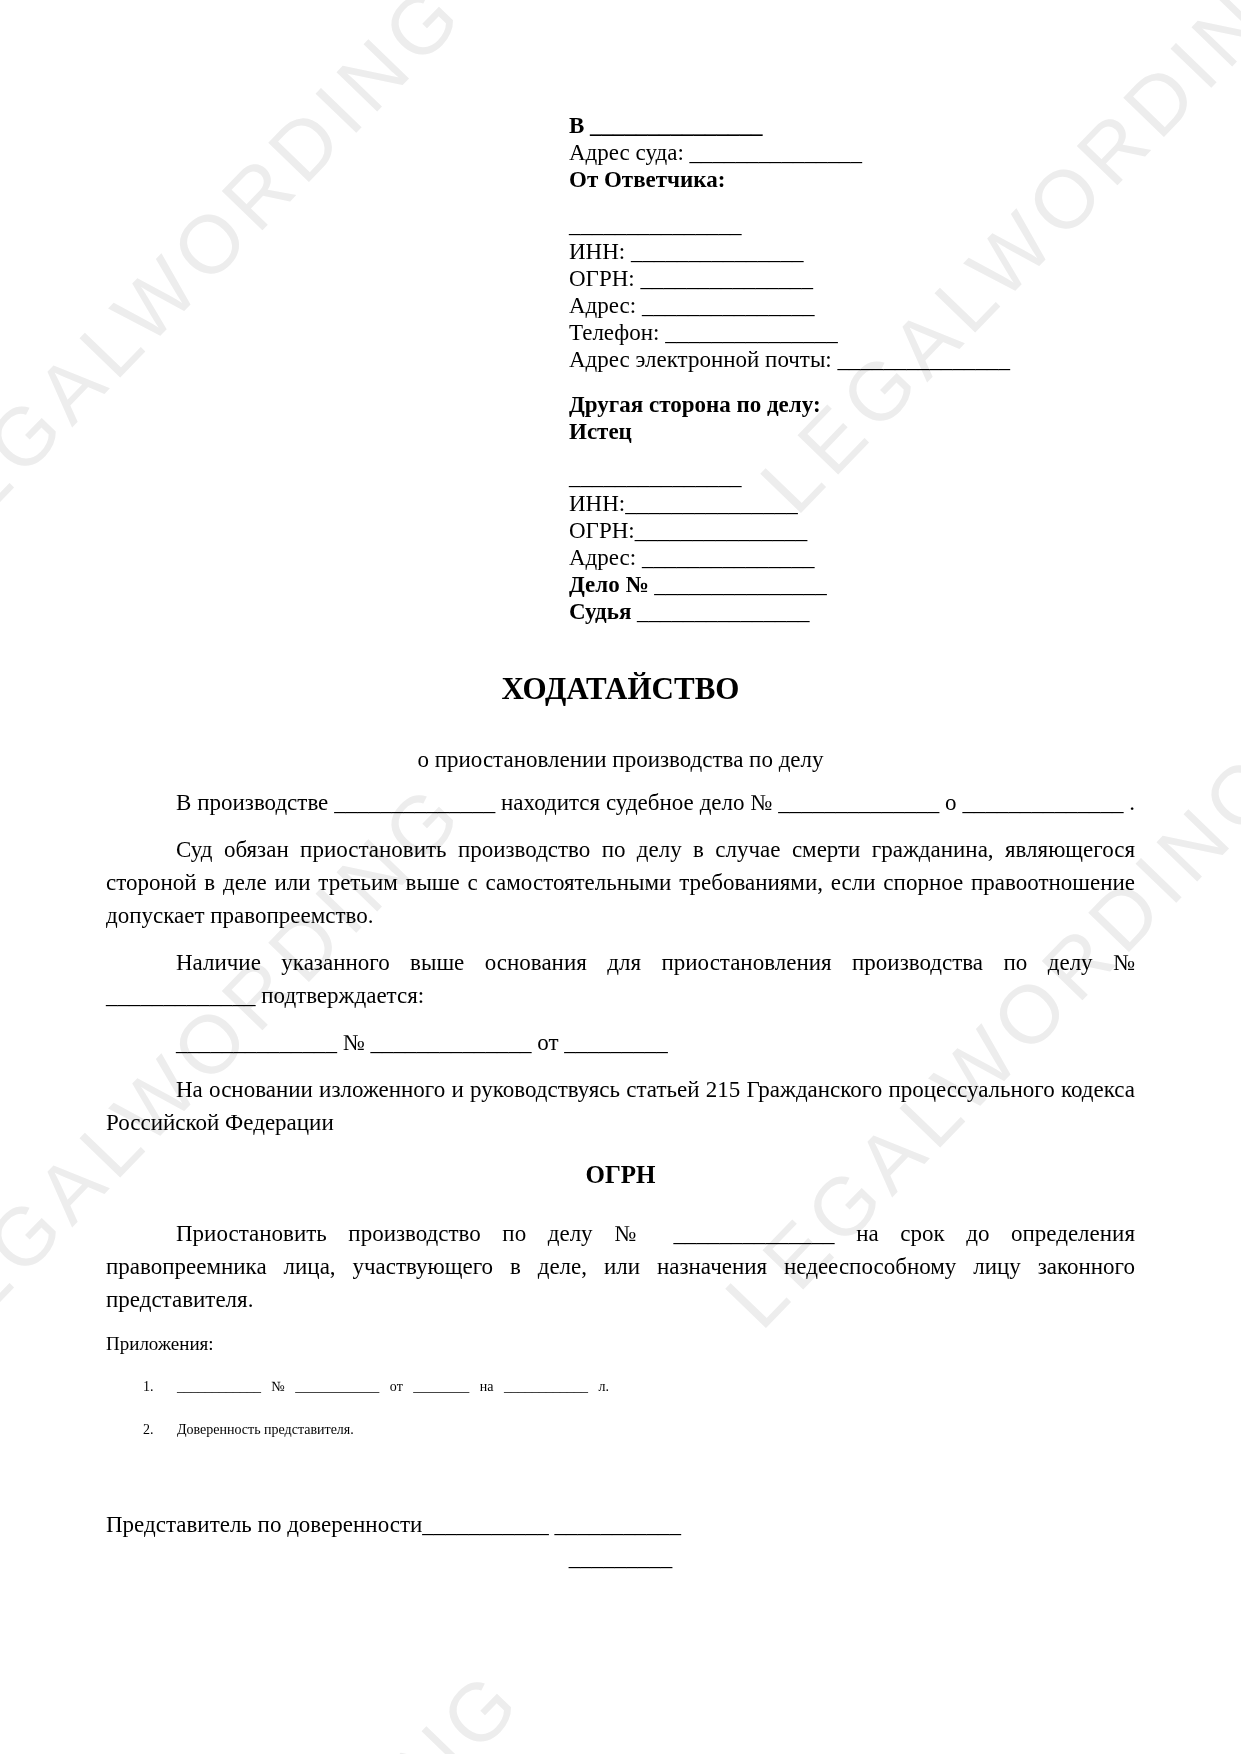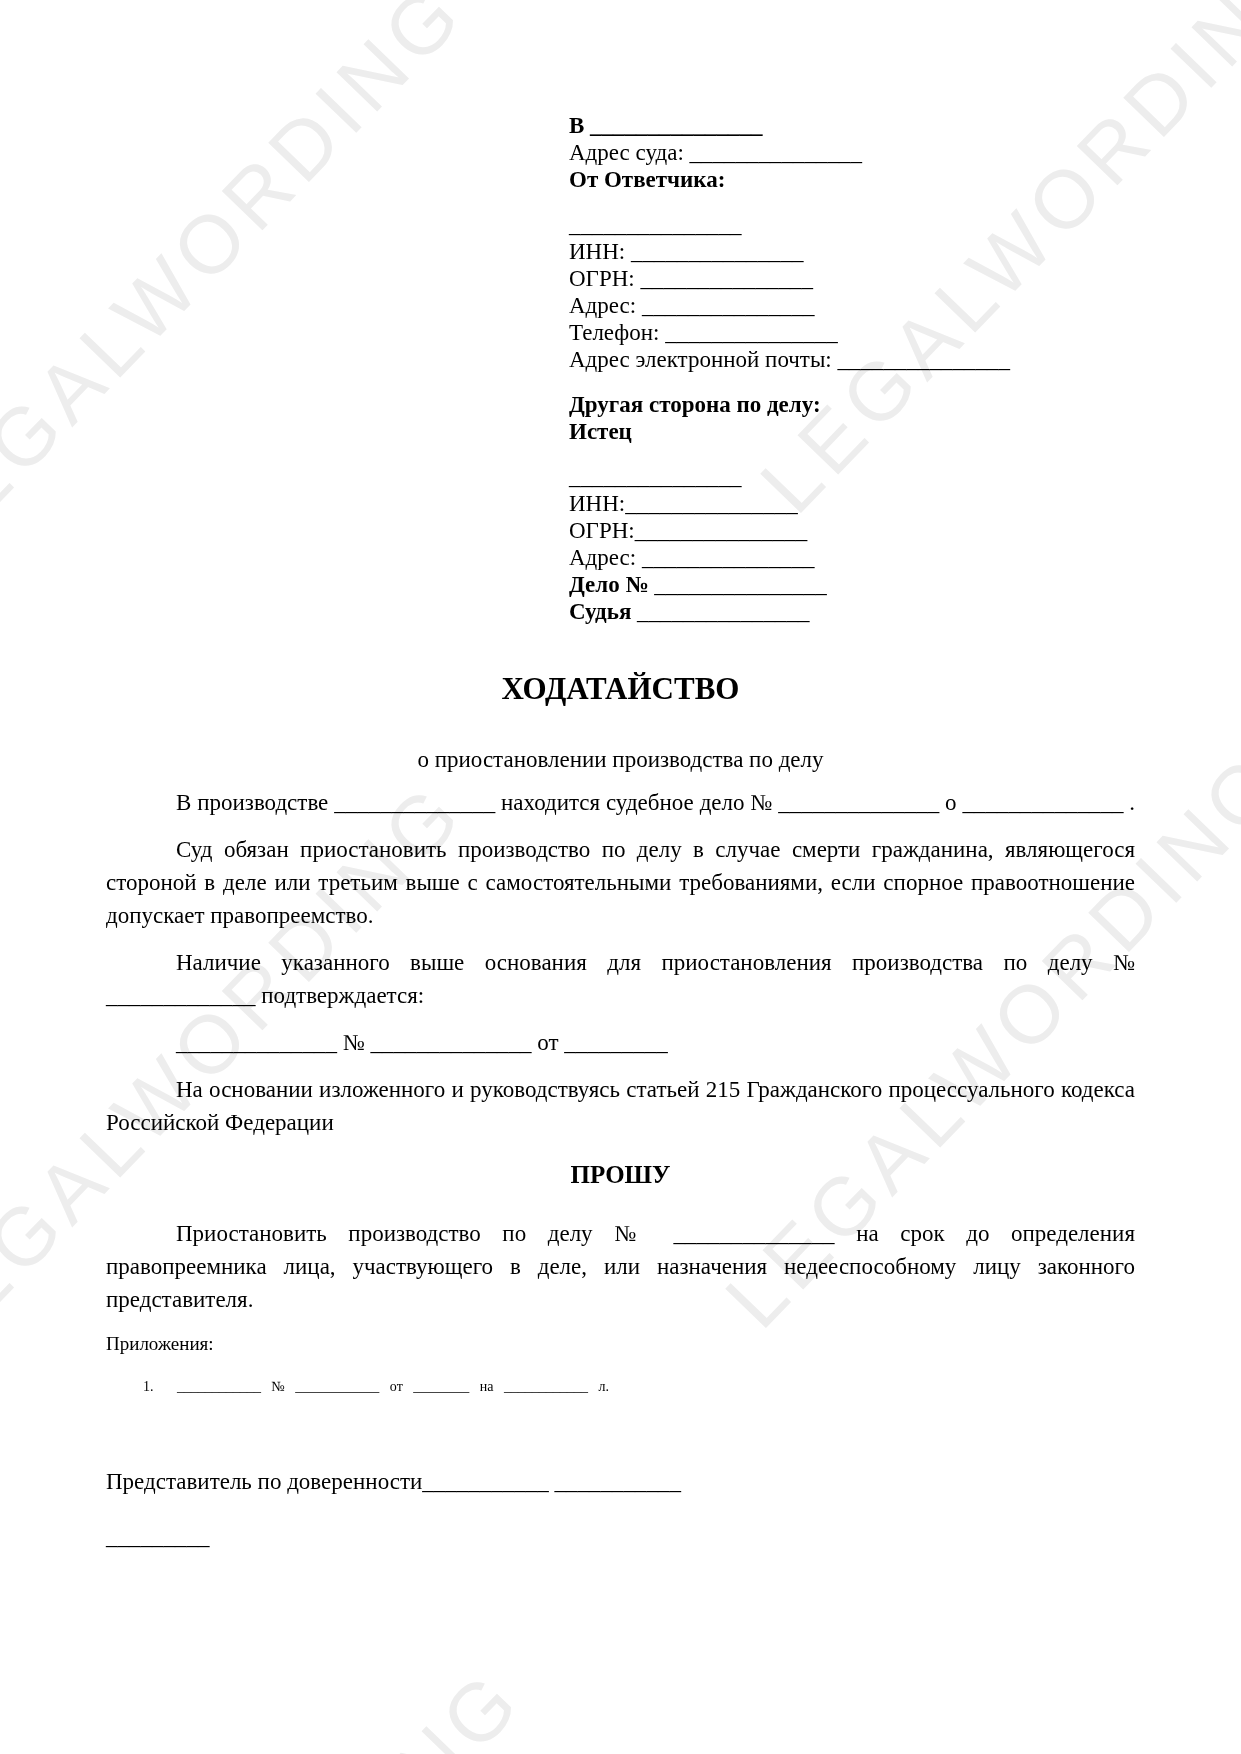--- a/index.html
+++ b/index.html
@@ -85,22 +85,22 @@
     font-size: 14px;
     line-height: 28px;
   }
   .attach-item .num { display: inline-block; width: 34px; }
   .attach-item .itext { white-space: pre-wrap; }
   .signature {
     margin-top: 64px;
     line-height: 33px;
   }
   .date-blank {
-    margin-top: 22px;
     line-height: 33px;
+    text-align: center;
   }
 </style>
 </head>
 <body>
 
 <div class="page">
 
   <div class="wm wm1">LEGALWORDING</div>
   <div class="wm wm2">LEGALWORDING</div>
   <div class="wm wm3">LEGALWORDING</div>
@@ -131,27 +131,30 @@
 
     <div class="doc-title">ХОДАТАЙСТВО</div>
     <div class="doc-subtitle">о приостановлении производства по делу</div>
 
     <p class="para first justify-last">В производстве ______________ находится судебное дело № ______________ о ______________ .</p>
     <p class="para">Суд обязан приостановить производство по делу в случае смерти гражданина, являющегося стороной в деле или третьим выше с самостоятельными требованиями, если спорное правоотношение допускает правопреемство.</p>
     <p class="para">Наличие указанного выше основания для приостановления производства по делу № _____________ подтверждается:</p>
     <p class="para">______________ № ______________ от _________</p>
     <p class="para">На основании изложенного и руководствуясь статьей 215 Гражданского процессуального кодекса Российской Федерации</p>
 
-    <div class="request-heading">ПРОШУ</div>
+    <div class="request-heading">ОГРН</div>
 
     <p class="para request">Приостановить производство по делу № ______________ на срок до определения правопреемника лица, участвующего в деле, или назначения недееспособному лицу законного представителя.</p>
 
     <div class="attach-label">Приложения:</div>
 
     <div class="attach-item">
       <span class="num">1.</span><span class="itext">____________   №   ____________   от   ________   на   ____________   л.</span>
+    </div>
+    <div class="attach-item">
+      <span class="num">2.</span><span class="itext">Доверенность представителя.</span>
     </div>
 
     <div class="signature">Представитель по доверенности___________ ___________</div>
     <div class="date-blank">_________</div>
 
   </div>
 </div>
 
 </body></html>

